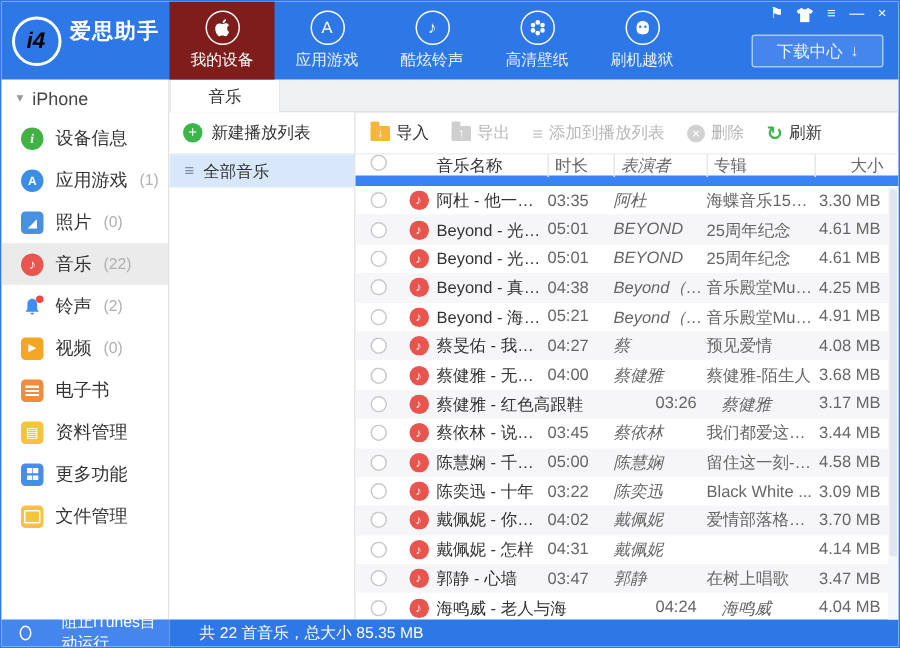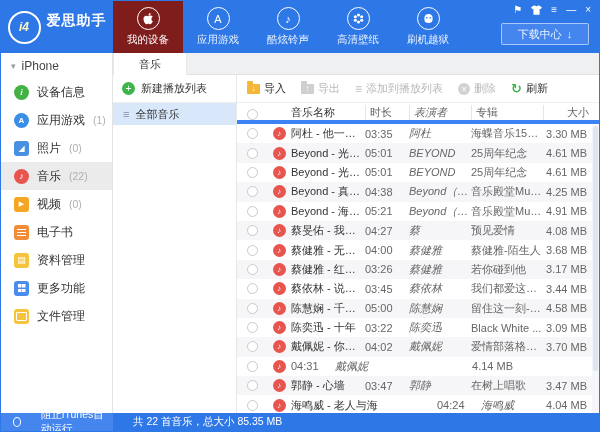--- a/index.html
+++ b/index.html
@@ -2,21 +2,21 @@
 <html><head>
 <meta charset="utf-8">
 <style>
   * { margin:0; padding:0; box-sizing:border-box; }
   body { font-family:"Liberation Sans","DejaVu Sans",sans-serif; background:#888; }
   .window { width:600px; height:432px; border:1px solid #2e77e6; display:flex; flex-direction:column; background:#fff; font-size:11px; color:#333; overflow:hidden; }
 
   
   .topbar { height:52px; background:#2e77e6; display:flex; position:relative; flex-shrink:0; }
   .logo { width:112px; display:flex; align-items:center; justify-content:center; gap:6px; }
-  .logo-badge { width:33px; height:33px; border:2px solid #fff; border-radius:50%; color:#fef9c3; font-weight:bold; font-size:12px; font-style:italic; display:flex; align-items:center; justify-content:center; }
+  .logo-badge { width:33px; height:33px; border:2px solid #fff; border-radius:50%; color:#000000; font-weight:bold; font-size:15px; font-style:italic; display:flex; align-items:center; justify-content:center; }
   .logo-text { color:#fff; line-height:1.15; }
   .logo-title { font-size:14px; font-weight:bold; letter-spacing:1px;margin-top:25px; }
   .logo-sub { font-size:9.5px; opacity:.95;margin-top:28px; }
   .nav { display:flex; }
   .nav-tab { width:70px; height:52px; display:flex; flex-direction:column; align-items:center; justify-content:center; gap:3px; color:#e8f1ff; cursor:pointer; }
   .nav-tab.active { background:#7f1d1d; color:#fff; }
   .nav-circle { width:23px; height:23px; border:1.3px solid #fff; border-radius:50%; display:flex; align-items:center; justify-content:center; color:#fff; font-size:11px; }
   .nav-circle svg { display:block; }
   .nav-label { font-size:10.5px; }
   .win-controls { position:absolute; top:3px; right:8px; display:flex; gap:9px; color:#fff; font-size:10px; align-items:center; }
@@ -76,21 +76,21 @@
   .tbtn { display:flex; align-items:center; gap:4px; cursor:pointer; color:#333; }
   .tbtn.disabled { color:#b8b8b8; cursor:default; }
   .folder { width:13px; height:10px; border-radius:1px; position:relative; display:flex; align-items:center; justify-content:center; color:#fff; font-size:8px; line-height:10px; }
   .folder::before { content:""; position:absolute; top:-2.5px; left:0; width:6px; height:3px; border-radius:1px 1px 0 0; background:inherit; }
   .folder.yellow { background:#f5b73a; }
   .folder.gray { background:#cfcfcf; }
   .gicon { font-size:12px; color:#c3c3c3; }
   .del-circle { width:12px; height:12px; border-radius:50%; background:#d2d2d2; color:#fff; font-size:9px; display:flex; align-items:center; justify-content:center; }
   .refresh-icon { color:#3cb54a; font-size:13px; font-weight:bold; }
 
-  .thead { height:21px; display:flex; align-items:flex-end; border-bottom:4px solid #3b82f6; color:#666; flex-shrink:0; }
+  .thead { height:21px; display:flex; align-items:flex-start; border-bottom:7px solid #3b82f6; color:#666; flex-shrink:0; }
   .tbody { flex:1; overflow:hidden; }
   .trow { height:19.4px; display:flex; align-items:center; cursor:default; }
   .trow:nth-child(even) { background:#f6f6f8; }
   .cell { white-space:nowrap; overflow:hidden; text-overflow:ellipsis; }
   .c-check { width:30px; display:flex; justify-content:center; flex-shrink:0; }
   .c-icon { width:24px; display:flex; justify-content:center; flex-shrink:0; }
   .c-name { flex:1; min-width:0; color:#333; }
   .c-dur { width:44px; flex-shrink:0; color:#666; }
   .c-artist { width:62px; flex-shrink:0; color:#666;font-style:italic; }
   .c-album { width:72px; flex-shrink:0; color:#666; }
@@ -201,20 +201,30 @@
       </div>
       <div class="side-item">
         <span class="sicon sq si-photo"></span>
         <span class="si-label">照片</span>
         <span class="si-count">(0)</span>
       </div>
       <div class="side-item selected">
         <span class="sicon si-music">♪</span>
         <span class="si-label">音乐</span>
         <span class="si-count">(22)</span>
+      </div>
+      <div class="side-item">
+        <span class="sicon si-bell">
+          <svg width="13" height="13" viewBox="0 0 16 16" fill="#3f8cf3">
+              <path d="M8,1.5C5.5,1.5,4,3.5,4,6v4L2.5,12h11L12,10V6C12,3.5,10.5,1.5,8,1.5z"></path>
+              <path d="M6.5,13a1.5,1.5 0 0 0 3,0z"></path>
+            </svg>
+        </span>
+        <span class="si-label">铃声</span>
+        <span class="si-count">(2)</span>
       </div>
       <div class="side-item">
         <span class="sicon sq si-video">▶</span>
         <span class="si-label">视频</span>
         <span class="si-count">(0)</span>
       </div>
       <div class="side-item">
         <span class="sicon sq si-book"></span>
         <span class="si-label">电子书</span>
       </div>
@@ -391,21 +401,20 @@
               <div class="trow">
                 <span class="cell c-check">
                   <span class="circle"></span>
                 </span>
                 <span class="cell c-icon">
                   <span class="note-icon">♪</span>
                 </span>
                 <span class="cell c-name">蔡健雅 - 红色高跟鞋</span>
                 <span class="cell c-dur">03:26</span>
                 <span class="cell c-artist">蔡健雅</span>
-                <span class="cell c-album">若你碰到他</span>
                 <span class="cell c-size">3.17 MB</span>
               </div>
 
               <div class="trow">
                 <span class="cell c-check">
                   <span class="circle"></span>
                 </span>
                 <span class="cell c-icon">
                   <span class="note-icon">♪</span>
                 </span>
@@ -458,20 +467,21 @@
                 <span class="cell c-size">3.70 MB</span>
               </div>
 
               <div class="trow">
                 <span class="cell c-check">
                   <span class="circle"></span>
                 </span>
                 <span class="cell c-icon">
                   <span class="note-icon">♪</span>
                 </span>
+                <span class="cell c-name">戴佩妮 - 怎样</span>
                 <span class="cell c-dur">04:31</span>
                 <span class="cell c-artist">戴佩妮</span>
                 <span class="cell c-album"></span>
                 <span class="cell c-size">4.14 MB</span>
               </div>
 
               <div class="trow">
                 <span class="cell c-check">
                   <span class="circle"></span>
                 </span>

